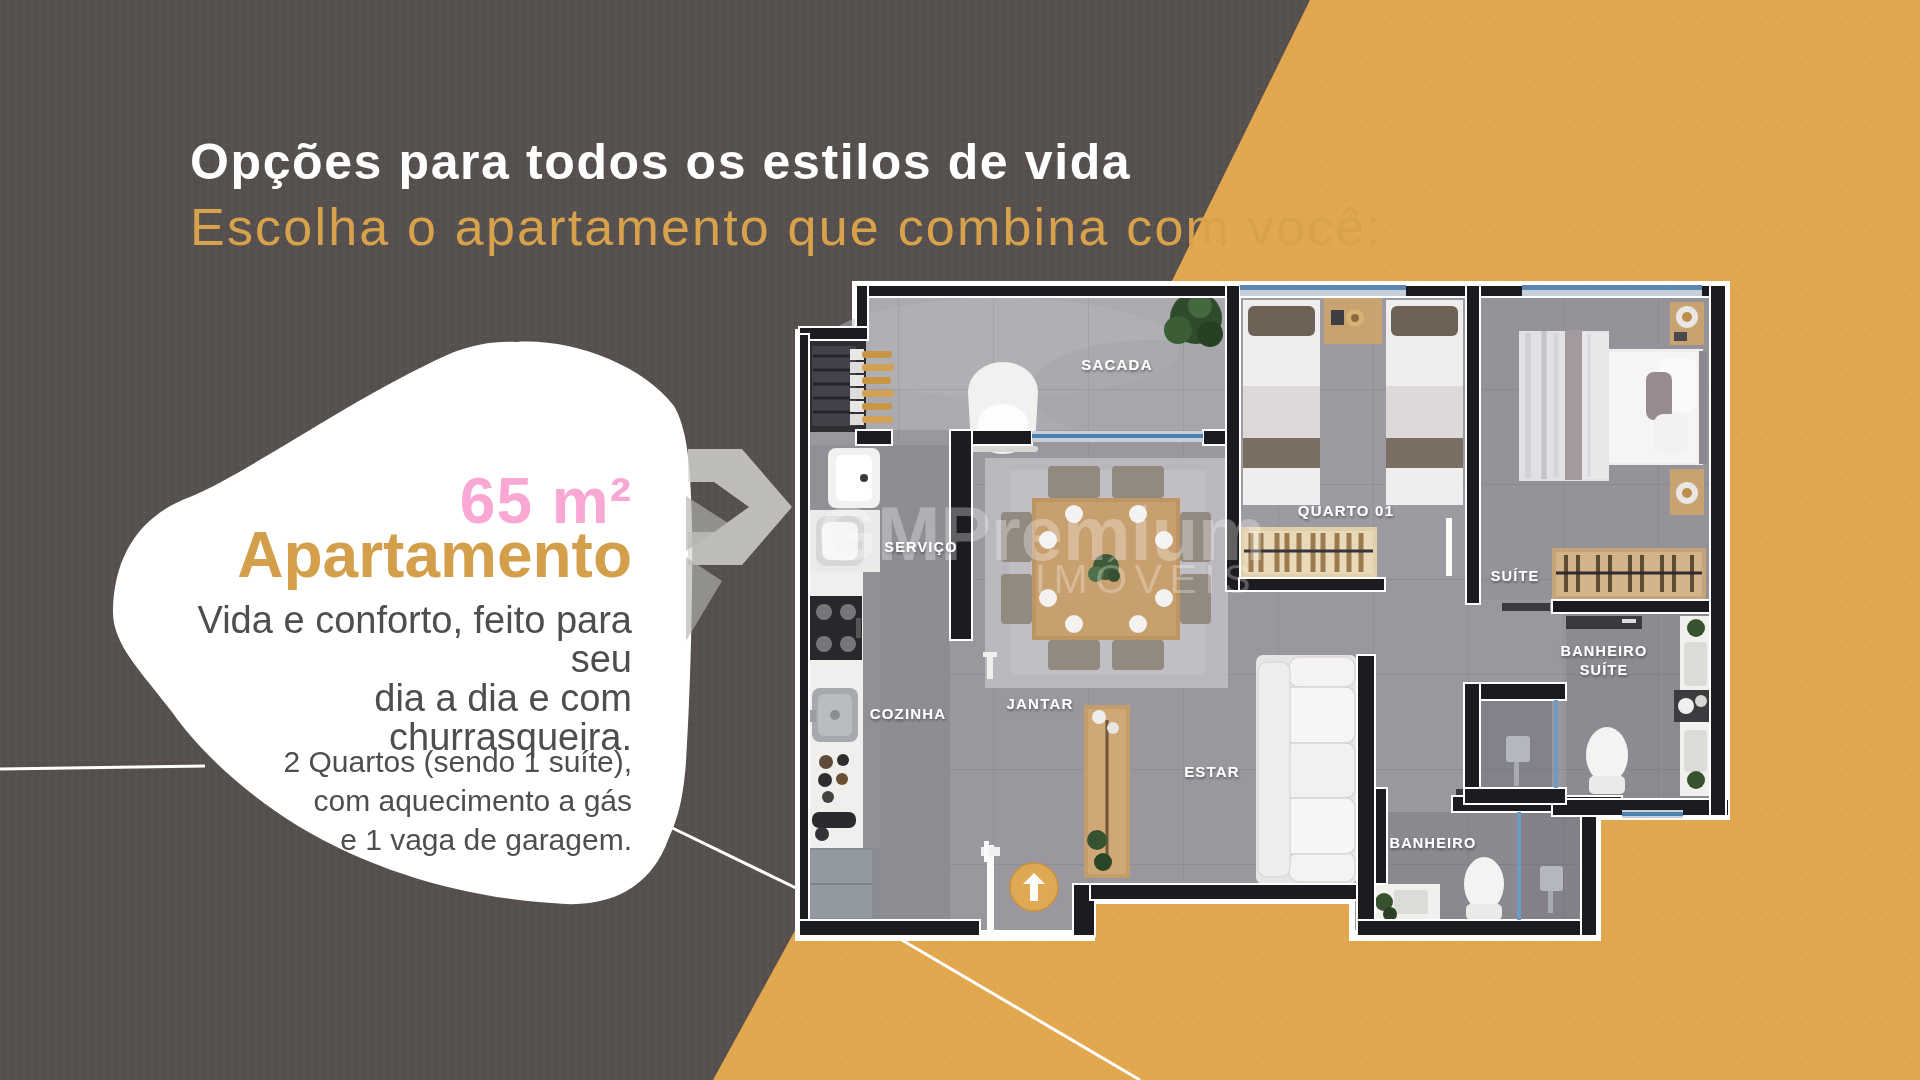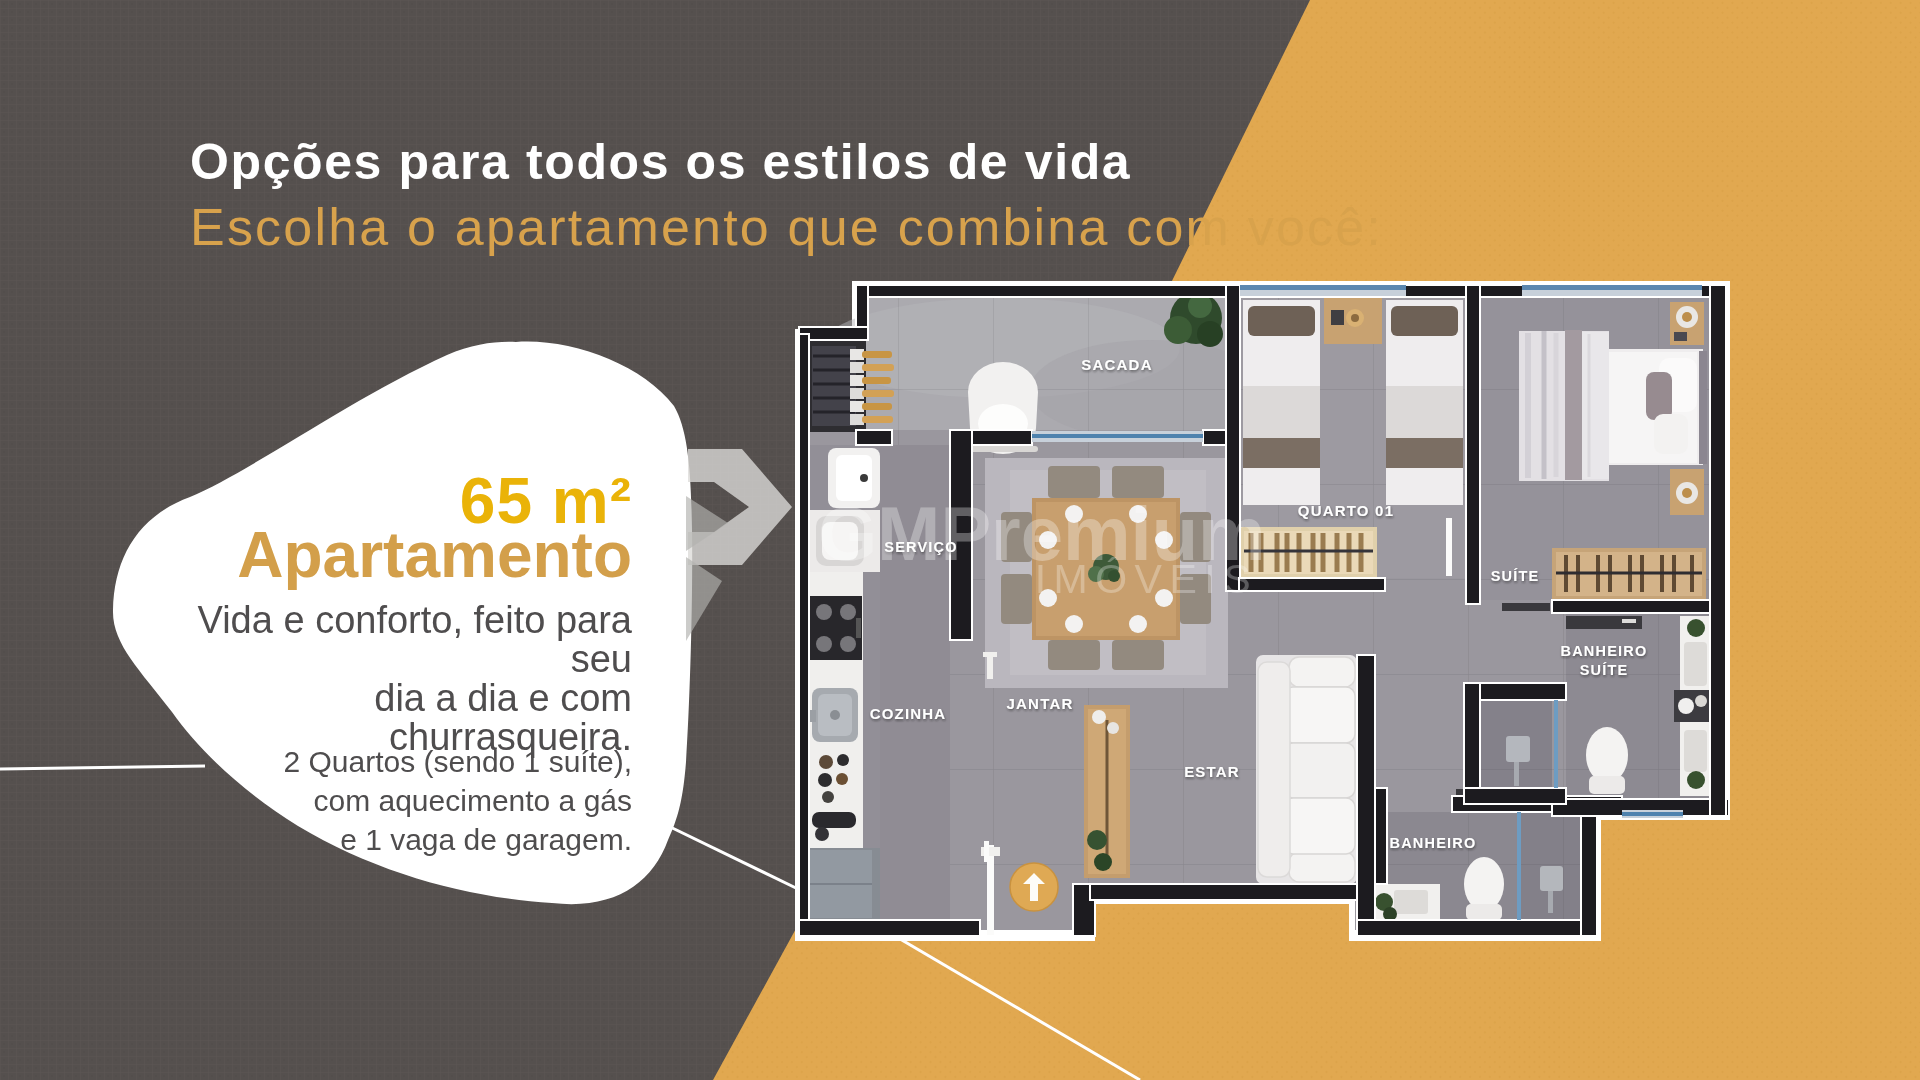--- a/index.html
+++ b/index.html
@@ -2,21 +2,21 @@
 <html><head>
 <meta charset="utf-8">
 <style>
   html,body{margin:0;padding:0;width:1920px;height:1080px;overflow:hidden;}
   body{font-family:"Liberation Sans", sans-serif;background:#55504e;position:relative;}
   #stage{position:absolute;left:0;top:0;width:1920px;height:1080px;}
   .abs{position:absolute;}
   #title{left:190px;top:133px;font-size:50px;font-weight:bold;color:#ffffff;letter-spacing:1.6px;}
   #subtitle{left:190px;top:197px;font-size:52px;color:#d8a24c;letter-spacing:2.2px;}
   .blobtxt{text-align:right;width:442px;left:190px;}
-  #m2{top:464px;font-size:64px;font-weight:bold;color:#eab308;letter-spacing:1px;}
+  #m2{top:464px;font-size:64px;font-weight:bold;color:#f9a8d4;letter-spacing:1px;}
   #apto{top:518px;font-size:64px;font-weight:bold;color:#d39f4a;letter-spacing:0px;}
   #desc1{top:601px;font-size:38px;color:#4f4d4e;line-height:39px;}
   #desc2{top:742px;font-size:30px;color:#4f4d4e;line-height:39px;text-align:right;}
 </style>
 </head>
 <body>
 <svg id="stage" viewBox="0 0 1920 1080">
 
   <rect x="0" y="0" width="1920" height="1080" fill="#55504e"></rect>
   <defs>

